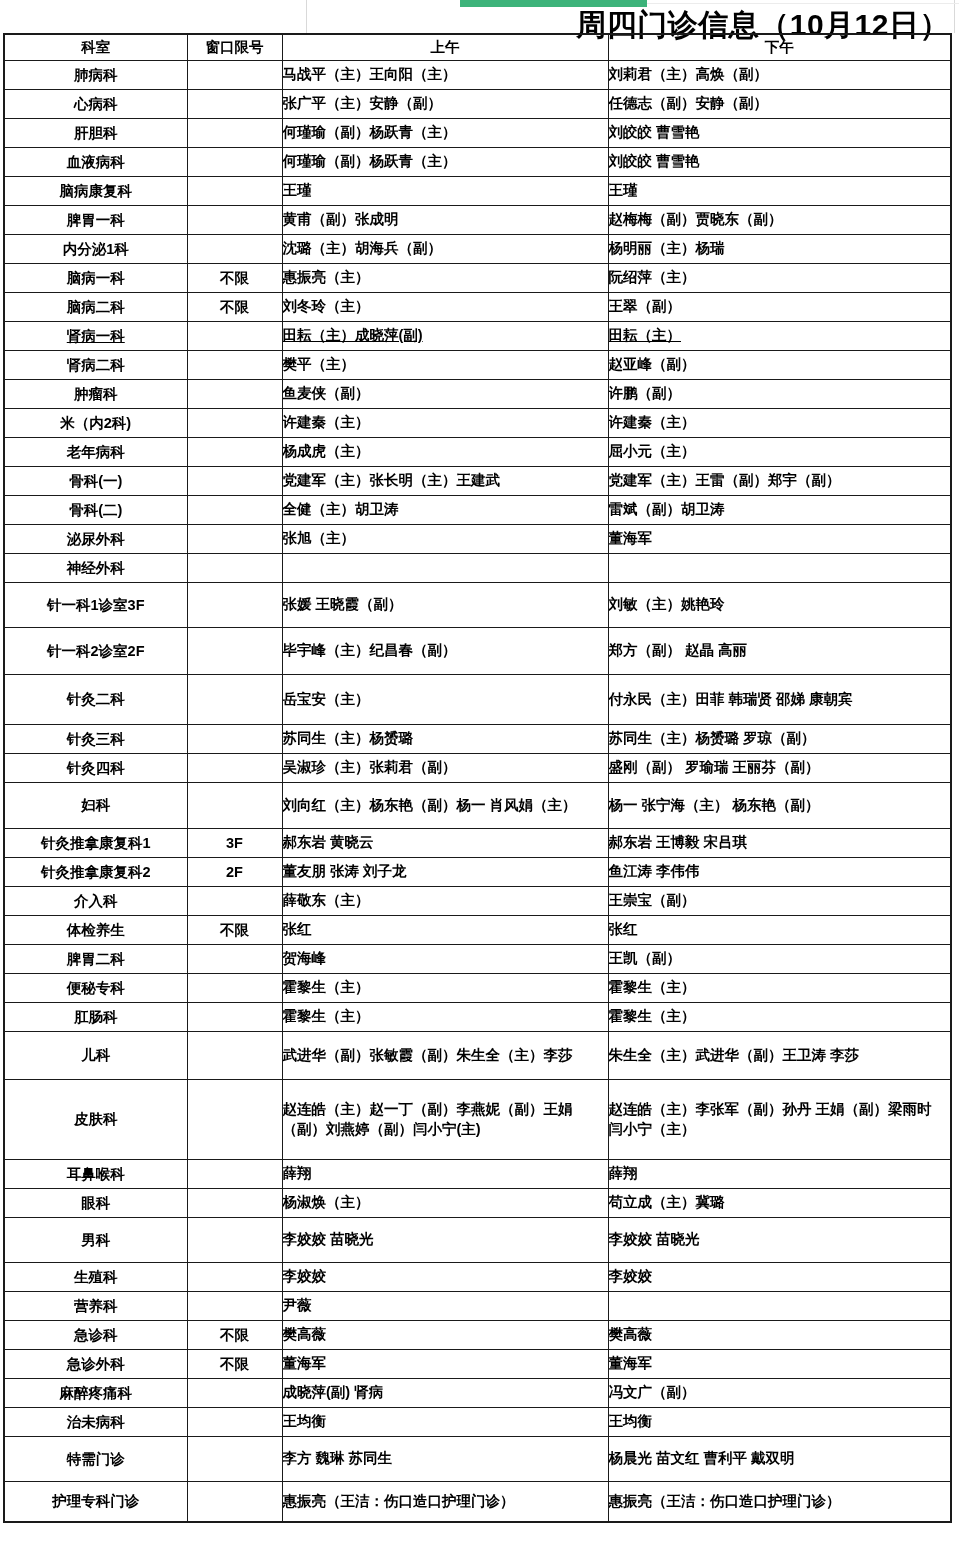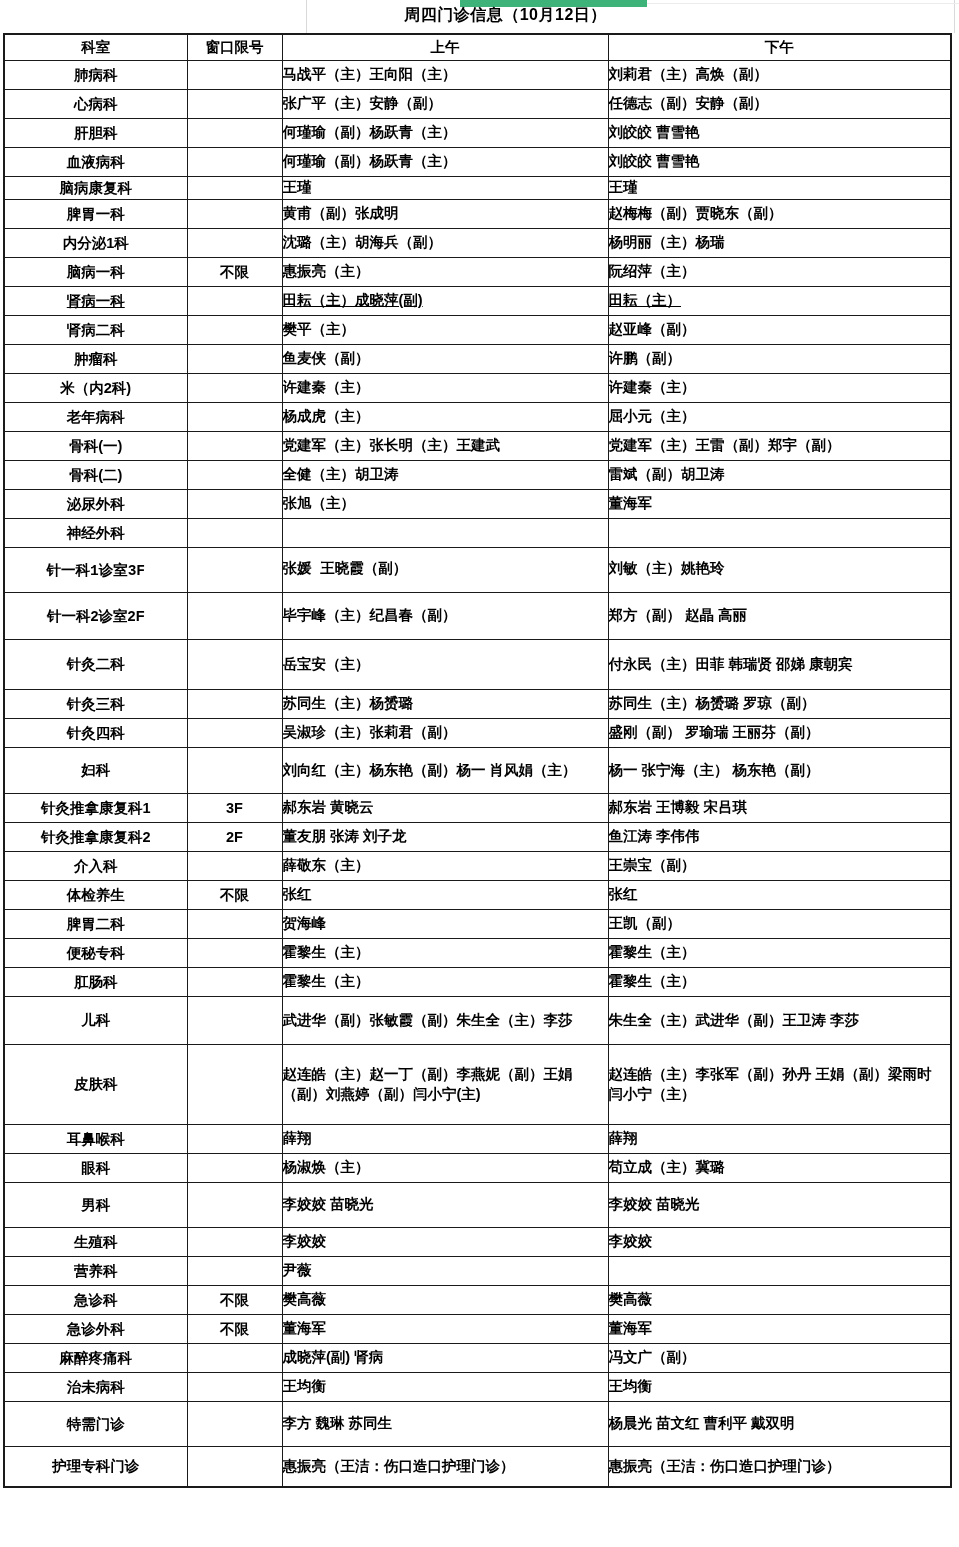--- a/index.html
+++ b/index.html
@@ -14,22 +14,22 @@
   .green-bar {
     position:absolute; left:460px; top:0; width:187px; height:7px;
     background:#3db37a;
   }
   .artifact-v1 { position:absolute; left:306px; top:0; width:1px; height:33px; background:#d9d9d9; }
   .artifact-v2 { position:absolute; left:954px; top:0; width:1px; height:33px; background:#d9d9d9; }
   .artifact-h1 { position:absolute; left:647px; top:3px; width:312px; height:1px; background:#ececec; }
   .page-title {
     position:absolute; top:5px; left:3px; width:947px;
     box-sizing:border-box; padding-left:58px;
-    text-align:center;
-    font-size:16px; font-weight:bold; letter-spacing:0.5px;
+    text-align:right;
+    font-size:30px; font-weight:bold; letter-spacing:0.5px;
     white-space:nowrap;
   }
   table.schedule {
     position:absolute; top:33px; left:3px;
     width:947px;
     border-collapse:collapse; table-layout:fixed;
     border:2px solid #1a1a1a;
     font-size:14.5px; font-weight:600;
   }
   table.schedule th, table.schedule td {
@@ -88,21 +88,21 @@
         <td class="limit"></td>
         <td class="am">何瑾瑜（副）杨跃青（主）</td>
         <td class="pm">刘皎皎 曹雪艳</td>
       </tr>
       <tr style="height: 29px;">
         <td class="dept">血液病科</td>
         <td class="limit"></td>
         <td class="am">何瑾瑜（副）杨跃青（主）</td>
         <td class="pm">刘皎皎 曹雪艳</td>
       </tr>
-      <tr style="height: 23px;">
+      <tr style="height: 29px;">
         <td class="dept">脑病康复科</td>
         <td class="limit"></td>
         <td class="am">王瑾</td>
         <td class="pm">王瑾</td>
       </tr>
       <tr style="height: 29px;">
         <td class="dept">脾胃一科</td>
         <td class="limit"></td>
         <td class="am">黄甫（副）张成明</td>
         <td class="pm">赵梅梅（副）贾晓东（副）</td>
@@ -112,20 +112,26 @@
         <td class="limit"></td>
         <td class="am">沈璐（主）胡海兵（副）</td>
         <td class="pm">杨明丽（主）杨瑞</td>
       </tr>
       <tr style="height: 29px;">
         <td class="dept">脑病一科</td>
         <td class="limit">不限</td>
         <td class="am">惠振亮（主）</td>
         <td class="pm">阮绍萍（主）</td>
       </tr>
+      <tr style="height: 29px;">
+        <td class="dept">脑病二科</td>
+        <td class="limit">不限</td>
+        <td class="am">刘冬玲（主）</td>
+        <td class="pm">王翠（副）</td>
+      </tr>
       <tr style="height: 29px; text-decoration: underline;">
         <td class="dept">肾病一科</td>
         <td class="limit"></td>
         <td class="am">田耘（主）成晓萍(副)</td>
         <td class="pm">田耘（主）</td>
       </tr>
       <tr style="height: 29px; border-radius: 10px;">
         <td class="dept">肾病二科</td>
         <td class="limit"></td>
         <td class="am">樊平（主）</td>
@@ -166,21 +172,21 @@
         <td class="limit"></td>
         <td class="am">张旭（主）</td>
         <td class="pm">董海军</td>
       </tr>
       <tr style="height: 29px;">
         <td class="dept">神经外科</td>
         <td class="limit"></td>
         <td class="am"></td>
         <td class="pm"></td>
       </tr>
-      <tr style="height: 45px; font-family: Liberation Mono, monospace;">
+      <tr style="height: 45px;">
         <td class="dept">针一科1诊室3F</td>
         <td class="limit"></td>
         <td class="am">张媛 王晓霞（副）</td>
         <td class="pm">刘敏（主）姚艳玲</td>
       </tr>
       <tr style="height: 47px;">
         <td class="dept">针一科2诊室2F</td>
         <td class="limit"></td>
         <td class="am">毕宇峰（主）纪昌春（副）</td>
         <td class="pm">郑方（副） 赵晶  高丽</td>

